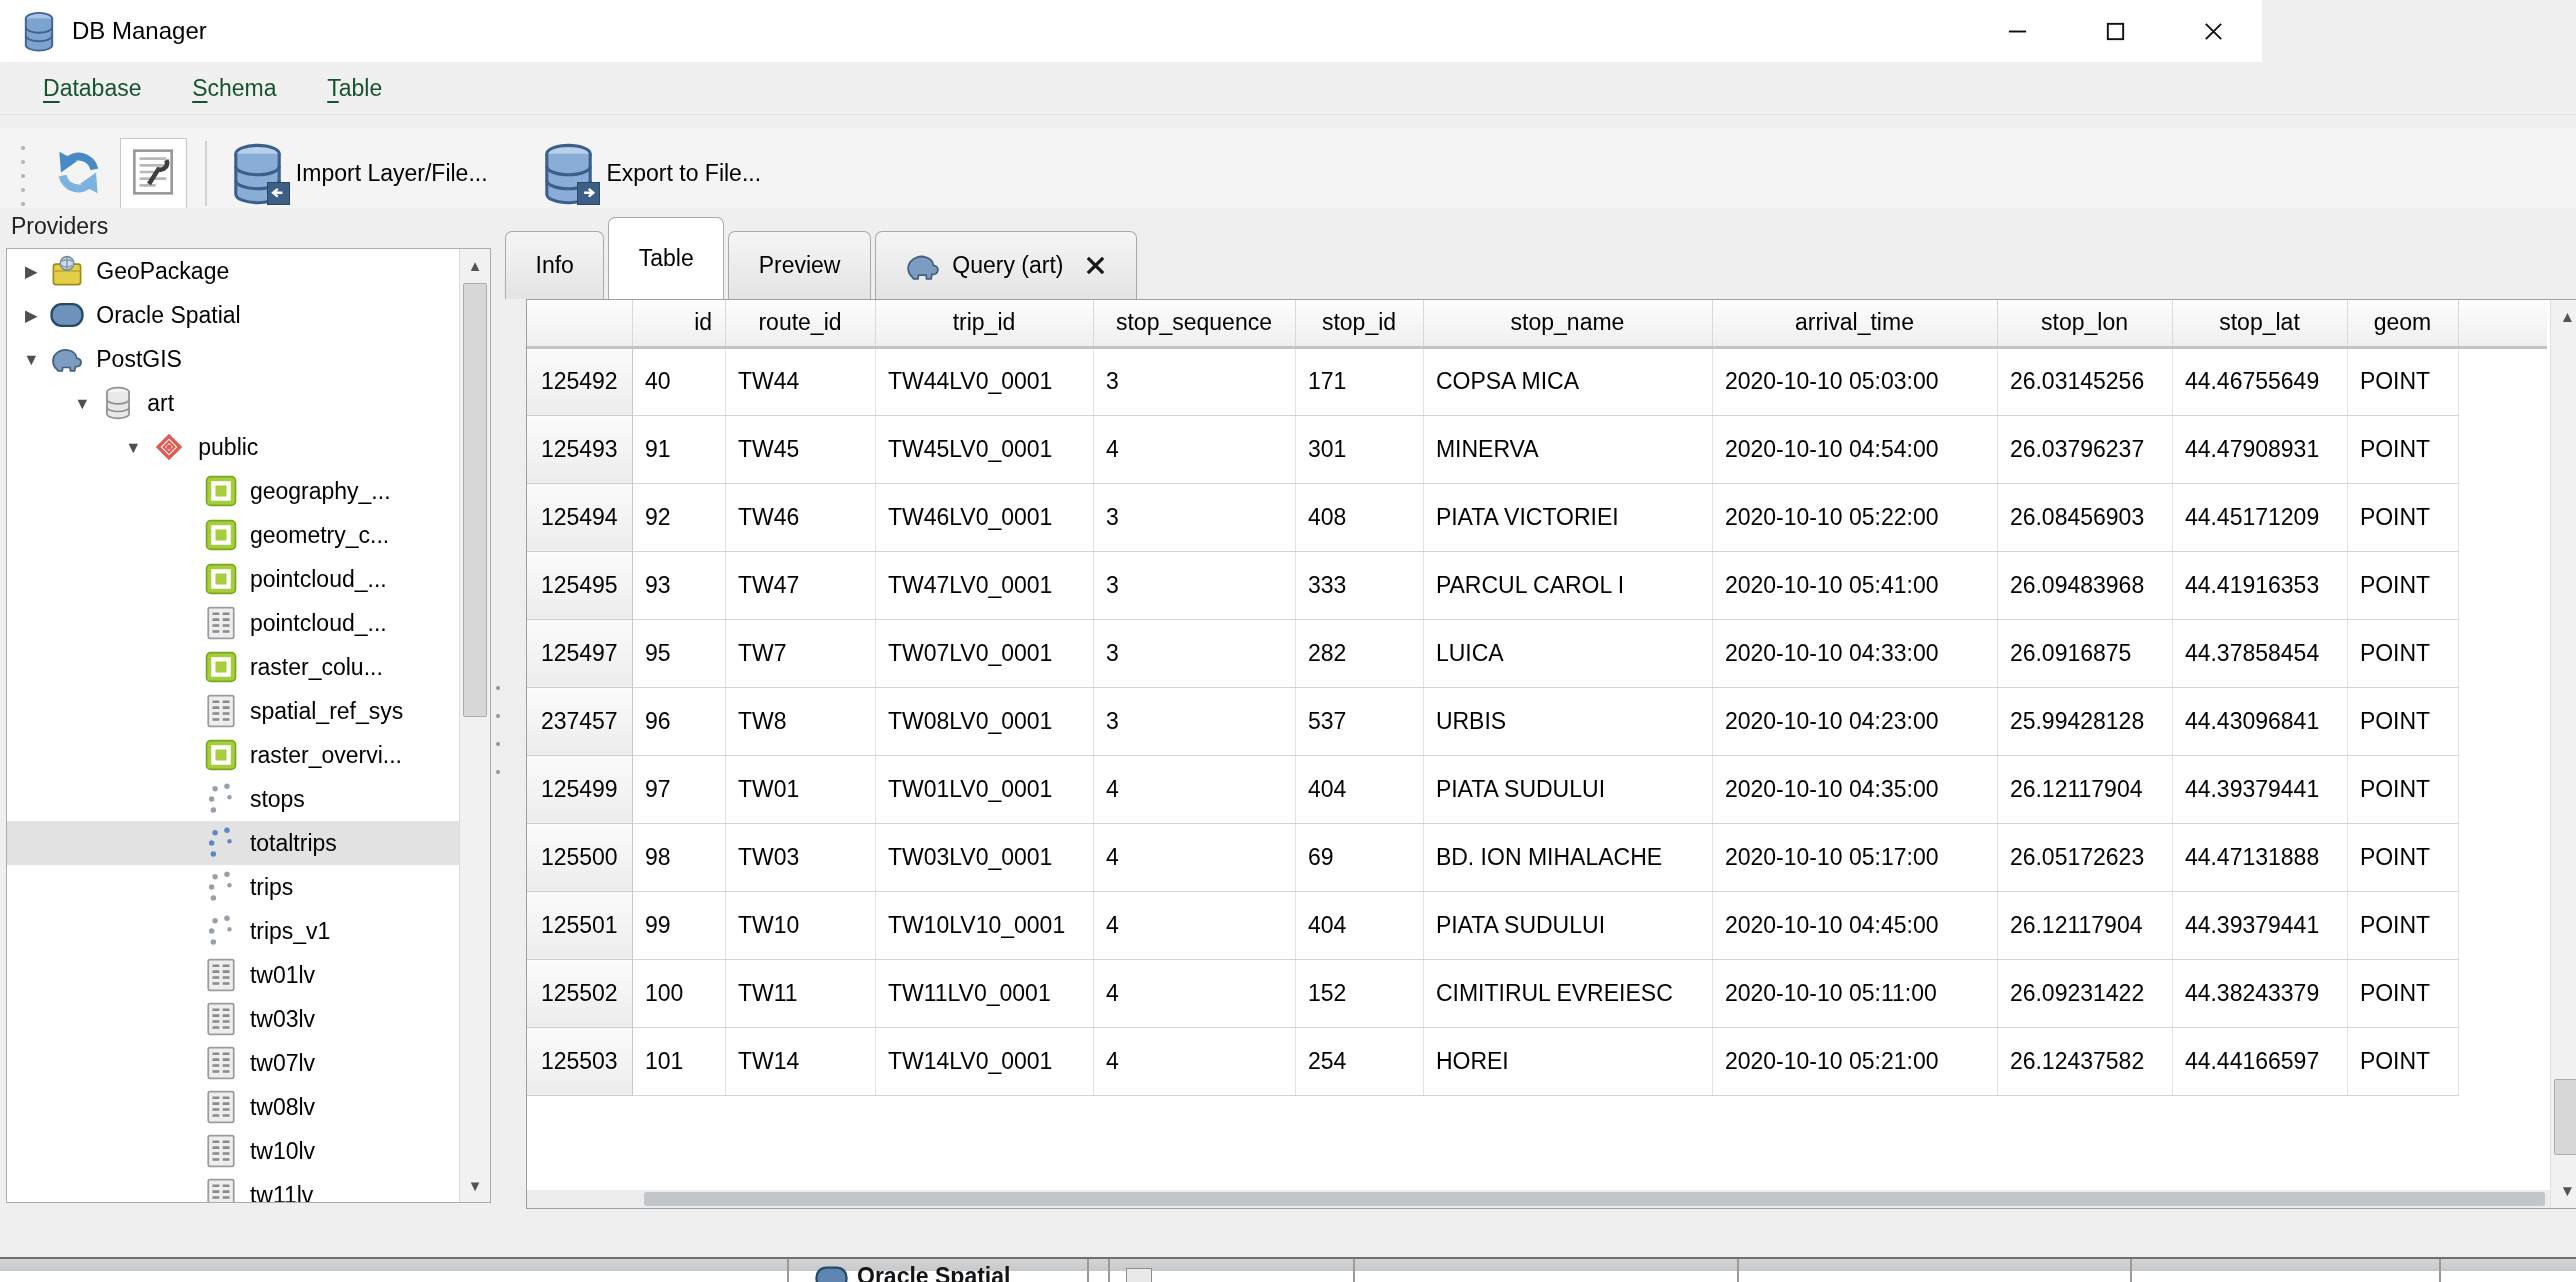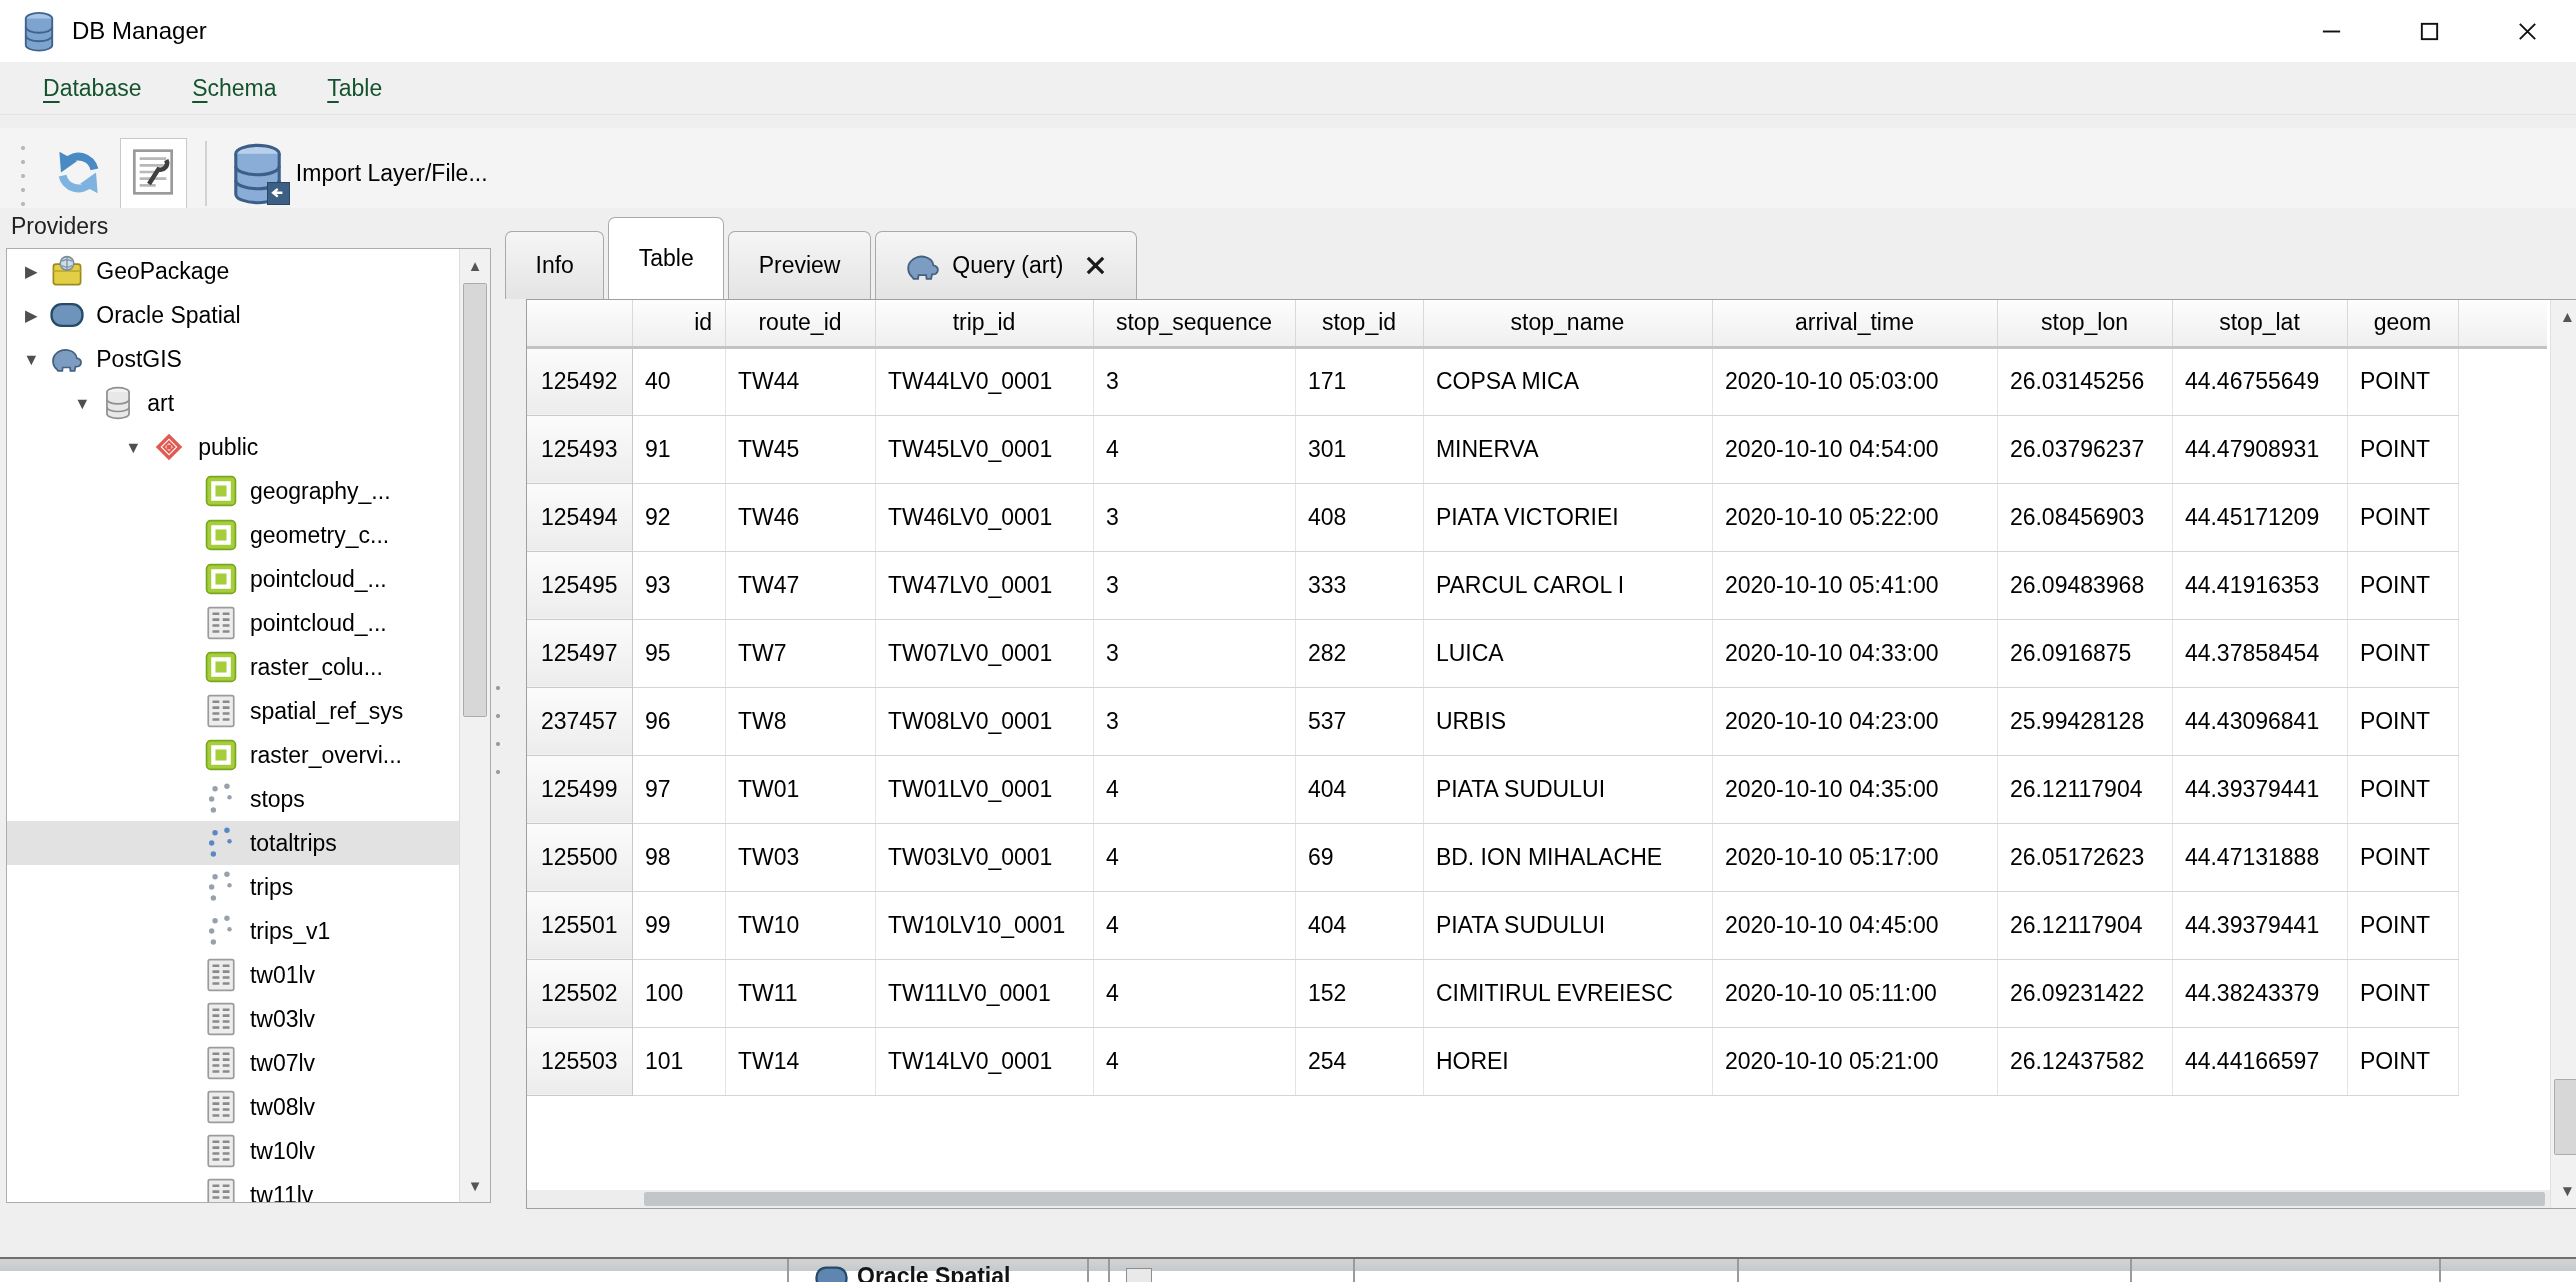--- a/index.html
+++ b/index.html
@@ -3,21 +3,21 @@
 <meta charset="utf-8">
 <style>
   * { margin:0; padding:0; box-sizing:border-box; }
   html,body { width:2576px; height:1283px; }
   body {
     font-family:"Liberation Sans", sans-serif;
     background:#efefef; color:#000;
     position:relative; overflow:hidden;
   }
   
-  .titlebar { position:absolute; left:0; top:0; width:2576px; height:62px; background:#ffffff; }
+  .titlebar { position:absolute; left:0; top:0; width:2262px; height:62px; background:#ffffff; }
   .app-icon { position:absolute; left:22px; top:11px; width:34px; height:42px; }
   .title-text { position:absolute; left:72px; top:17px; font-size:24px; color:#000; }
   .win-controls { position:absolute; right:0; top:0; height:62px; display:flex; }
   .win-btn { width:98px; height:62px; display:flex; align-items:center; justify-content:center; }
   
   .menubar { position:absolute; left:0; top:62px; width:2576px; height:53px; background:#f0f0f0;
              display:flex; align-items:center; padding-left:20px; border-bottom:0.8px solid #e3e3e3; }
   .menu-item { font-size:23px; padding:6.2px 23px; margin-right:4.7px; color:#14532d; }
   .menu-item u { text-decoration:underline; text-underline-offset:4.7px; }
   
@@ -162,20 +162,35 @@
           <path d="M4 15a14 5.5 0 0 0 28 0M4 24a14 5.5 0 0 0 28 0" fill="none" stroke="#3c5e8a" stroke-width="2"></path>
         </svg>
       <span class="overlay">
         <svg width="15.5" height="15.5" viewBox="0 0 20 20">
             <path d="M16 10H6M10 5l-6 5 6 5" stroke="#fff" stroke-width="3" fill="none"></path>
           </svg>
       </span>
     </span>
     <span class="tool-label">Import Layer/File...</span>
   </div>
+  <div class="tool-action">
+    <span class="db-wrap">
+      <svg width="61" height="62" viewBox="0 0 36 40">
+          <ellipse cx="18" cy="7" rx="14" ry="5.5" fill="#b9d0ea" stroke="#3c5e8a" stroke-width="2"></ellipse>
+          <path d="M4 7v26a14 5.5 0 0 0 28 0V7" fill="#89add6" stroke="#3c5e8a" stroke-width="2"></path>
+          <path d="M4 15a14 5.5 0 0 0 28 0M4 24a14 5.5 0 0 0 28 0" fill="none" stroke="#3c5e8a" stroke-width="2"></path>
+        </svg>
+      <span class="overlay">
+        <svg width="15.5" height="15.5" viewBox="0 0 20 20">
+            <path d="M4 10h10M10 5l6 5-6 5" stroke="#fff" stroke-width="3" fill="none"></path>
+          </svg>
+      </span>
+    </span>
+    <span class="tool-label">Export to File...</span>
+  </div>
 </div>
 
 <div class="main">
   <div class="providers-label">Providers</div>
 
   <div class="tree-panel">
     <div class="tree-rows">
       <div class="titem ind0">
         <span class="exp">▶</span>
         <span class="ticon">

